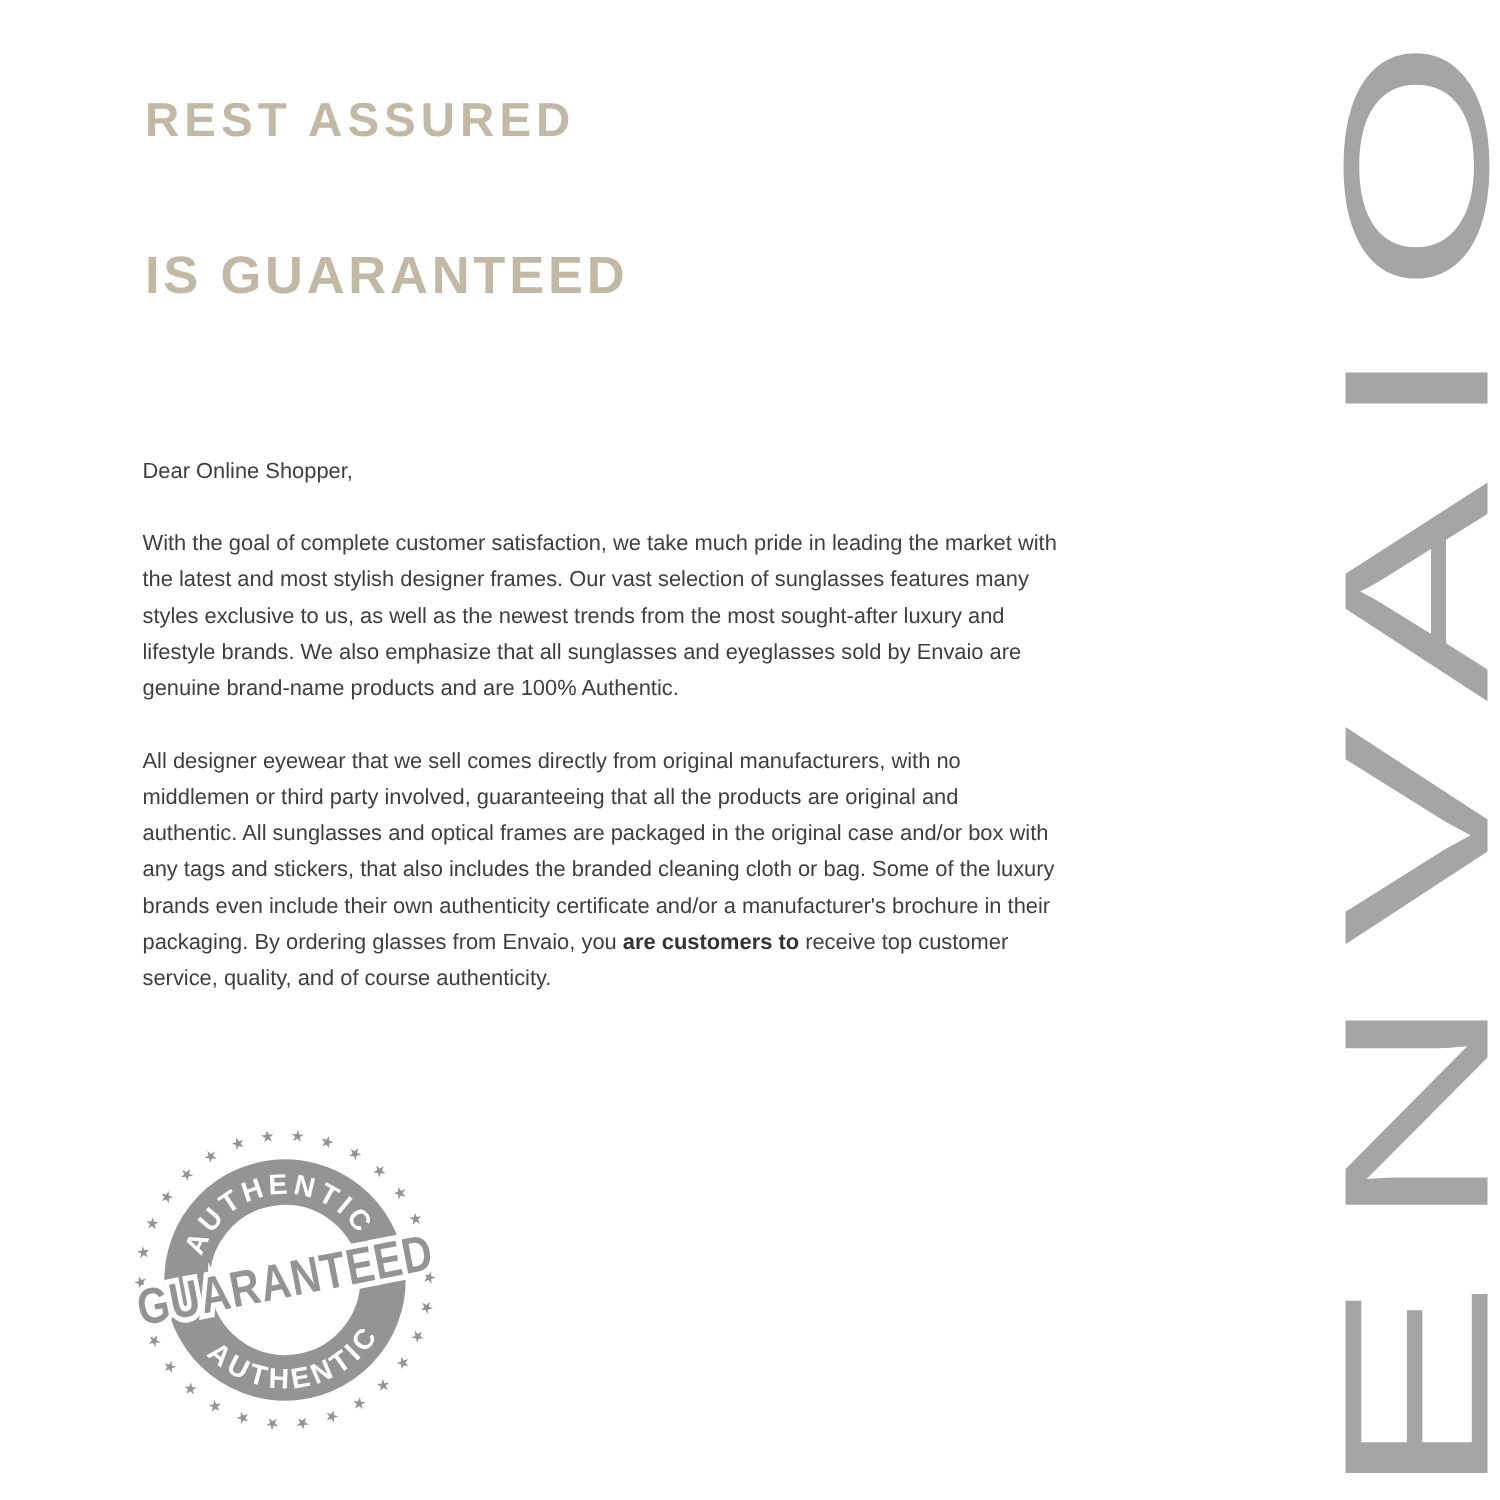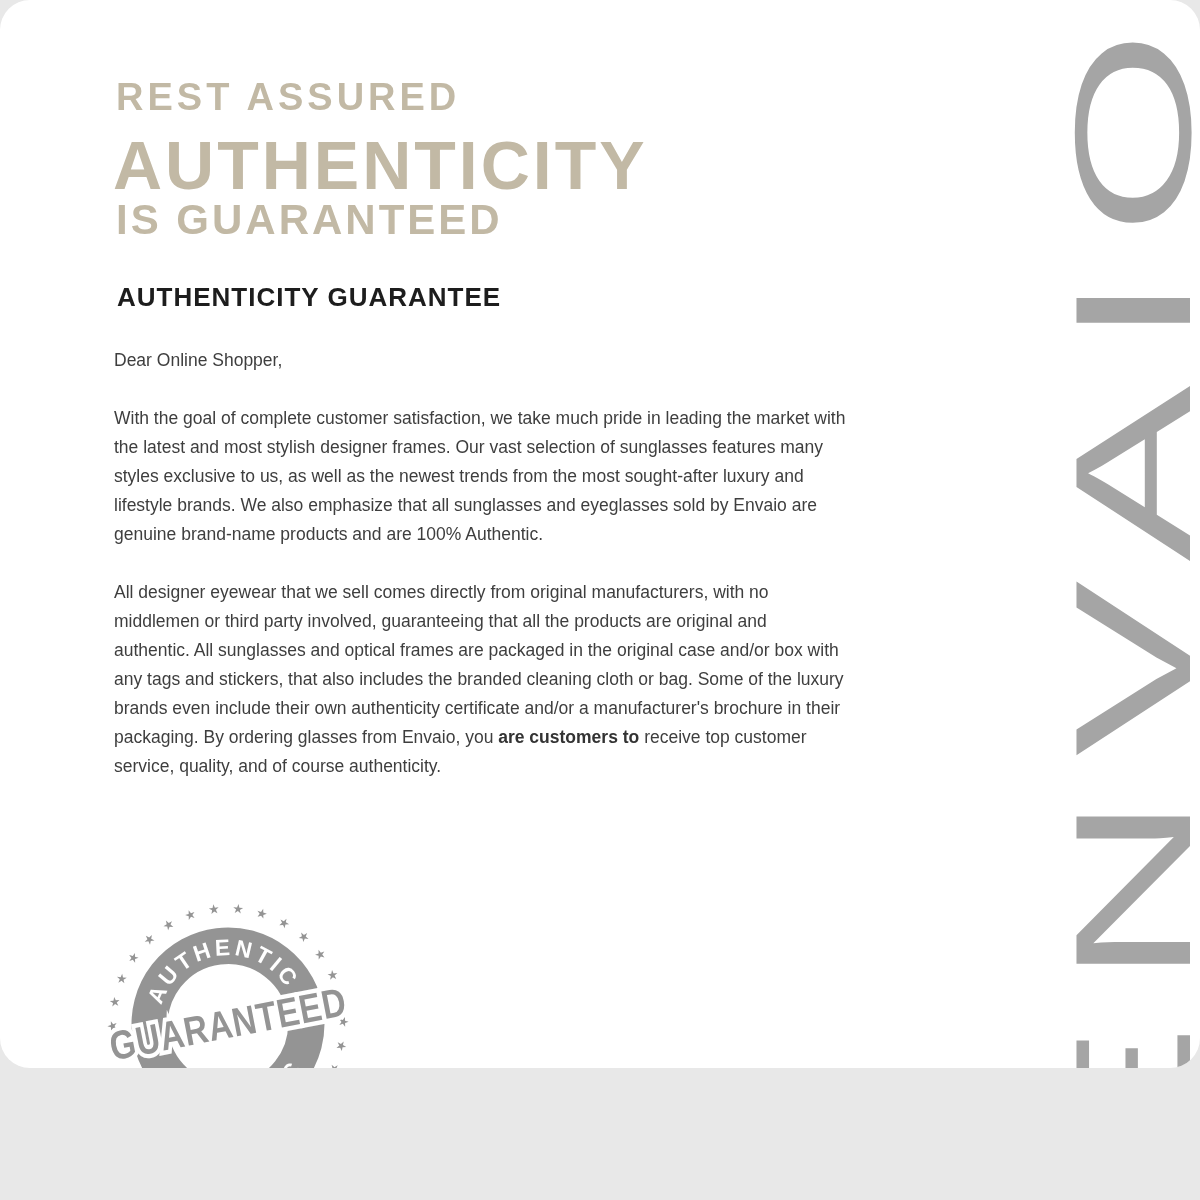--- a/index.html
+++ b/index.html
@@ -8,25 +8,24 @@
     --body:#3e3e3e;
     --stamp:#8f8f8f;
     --wm:#a5a5a5;
     --bg:#ffffff;
   }
   *{margin:0;padding:0;box-sizing:border-box;}
   html,body{background:#e8e8e8;}
   body{font-family:"Liberation Sans", sans-serif;}
   .page{
     position:relative;
-    width:1200px;height:1068px;
+    width:1200px;height:1200px;
     background:var(--bg);
     overflow:hidden;
     margin:0 auto;
-    border-radius:30px;
   }
   
   .eyebrow{
     position:absolute;left:116px;top:76px;
     font-size:38px;font-weight:700;letter-spacing:4px;
     color:var(--beige);white-space:nowrap;
   }
   .headline{
     position:absolute;left:113px;top:126px;
     font-size:68px;font-weight:700;letter-spacing:3px;
@@ -42,21 +41,21 @@
     font-size:26px;font-weight:700;letter-spacing:1px;
     color:var(--section);white-space:nowrap;
   }
   
   .letter{
     position:absolute;left:114px;top:346px;width:840px;
     color:var(--body);
     font-size:17.5px;line-height:29px;
   }
   .letter p{white-space:pre-line;margin:29px 0 0 0;}
-  .letter p:first-child{margin-top:0;}
+  .letter p:first-child{margin-top:16px;}
   .letter b{font-weight:700;color:#333;}
   
   .stamp{
     position:absolute;left:100px;top:896px;
     transform:rotate(-7deg);
     opacity:.95;
     overflow:visible;
   }
   .stamp-star{
     font-size:13px;fill:var(--stamp);text-anchor:middle;
@@ -87,24 +86,22 @@
     color:var(--wm);
     white-space:nowrap;
   }
 </style>
 </head>
 <body>
 
 <div class="page" style="--beige: #c2b9a5; --section: #1d1d1d; --body: #3e3e3e; --stamp: #8f8f8f; --wm: #a5a5a5; --bg: #ffffff;">
 
   <div class="eyebrow">REST ASSURED</div>
-  <div class="headline">AUTHENTICITY</div>
   <div class="headline-sub">IS GUARANTEED</div>
 
-  <div class="section-title">AUTHENTICITY GUARANTEE</div>
 
   <div class="letter">
     <p>Dear Online Shopper,</p>
     <p>With the goal of complete customer satisfaction, we take much pride in leading the market with
 the latest and most stylish designer frames. Our vast selection of sunglasses features many
 styles exclusive to us, as well as the newest trends from the most sought-after luxury and
 lifestyle brands. We also emphasize that all sunglasses and eyeglasses sold by Envaio are
 genuine brand-name products and are 100% Authentic.</p>
     <p><span>All designer eyewear that we sell comes directly from original manufacturers, with no
 middlemen or third party involved, guaranteeing that all the products are original and

